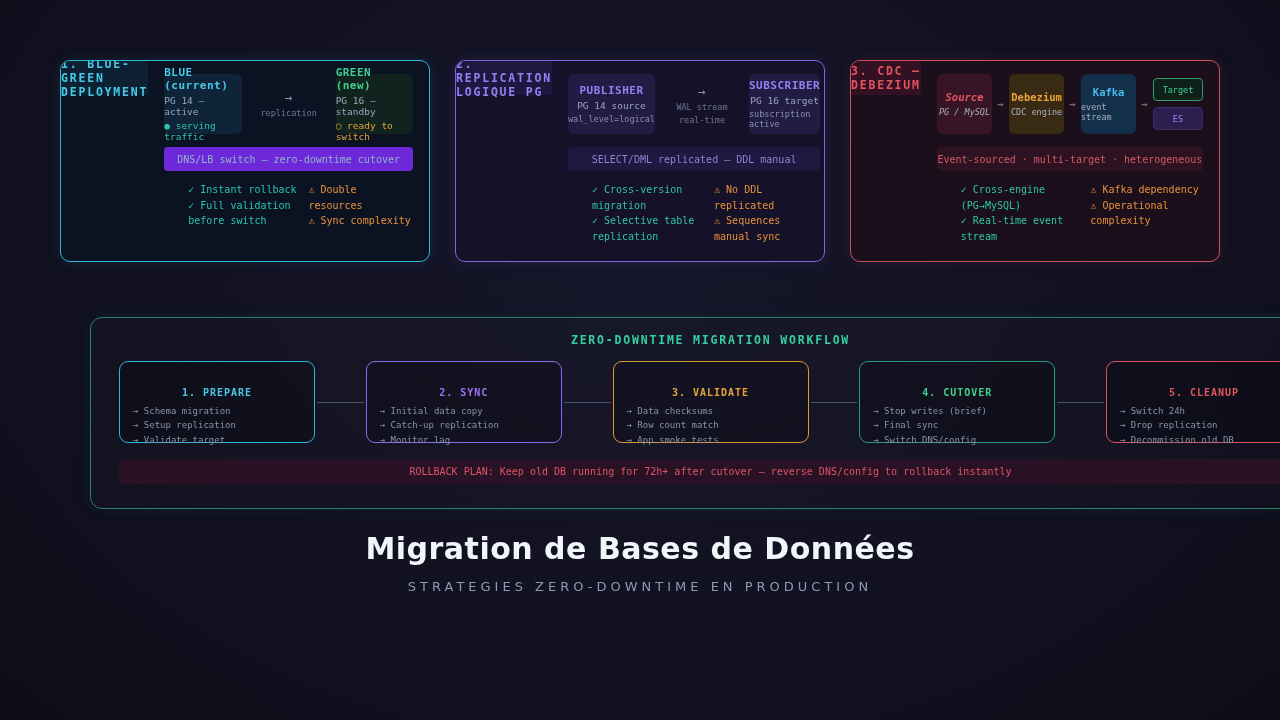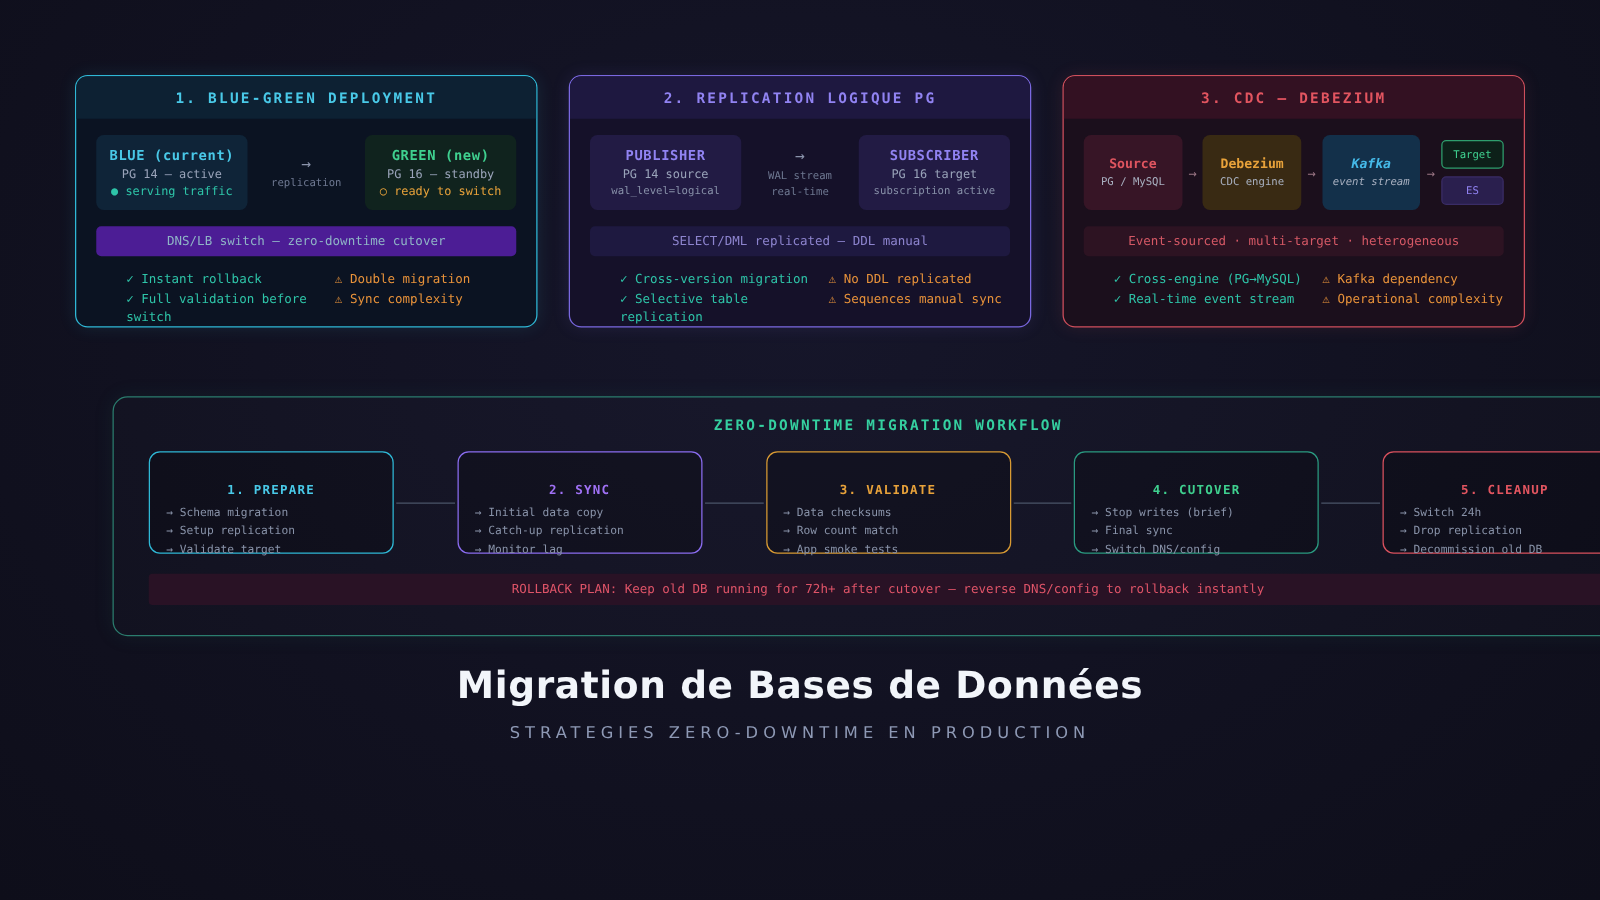--- a/index.html
+++ b/index.html
@@ -5,21 +5,21 @@
   * { margin:0; padding:0; box-sizing:border-box; }
   html,body { width:1280px; height:720px; overflow:hidden; }
   body {
     font-family:"DejaVu Sans Mono", monospace;
     background: radial-gradient(ellipse at 50% 35%, #16162a 0%, #111120 60%, #0e0e1a 100%);
     position:relative; color:#aab2c5;
   }
 
   
   .cards { position:absolute; left:60px; top:60px; width:1160px; display:flex; gap:25px; }
-  .card { flex:1; height:202px; border-radius:10px; border:1px solid; display:flex; flex-direction:column; overflow:hidden; }
+  .card { flex:1; height:202px; border-radius:10px; border:1px solid; display:flex; flex-direction:row; overflow:hidden; }
   .card-head { height:34px; flex:0 0 34px; display:flex; align-items:center; justify-content:center;
                font-weight:bold; font-size:11.5px; letter-spacing:1.8px; }
   .card-body { flex:1; padding:13px 16px 10px; display:flex; flex-direction:column; }
 
   .card.c1 { border-color:#2fb8d6; background:#0b1322; box-shadow:0 0 14px rgba(47,184,214,.12); }
   .card.c1 .card-head { background:#0d2133; color:#49c9e8; }
   .card.c2 { border-color:#7a68e0; background:#151129; box-shadow:0 0 14px rgba(122,104,224,.12); }
   .card.c2 .card-head { background:#1e1840; color:#9183f2; }
   .card.c3 { border-color:#cf4f5c; background:#1b0f1c; box-shadow:0 0 14px rgba(207,79,92,.12); }
   .card.c3 .card-head { background:#331122; color:#e25560; }
@@ -40,36 +40,36 @@
   .c2 .node { background:#221b44; }
   .c2 .node-title { color:#9183f2; }
   .c2 .node-status { color:#8790a8; font-size:8.5px; }
 
   .arrow-col { width:78px; flex:0 0 78px; display:flex; flex-direction:column; align-items:center; justify-content:center; gap:3px; }
   .arrow-glyph { color:#8a93ab; font-size:13px; }
   .arrow-label { color:#6d7790; font-size:8.5px; }
 
   .band { height:24px; flex:0 0 24px; border-radius:4px; display:flex; align-items:center; justify-content:center;
           font-size:10px; margin-bottom:11px; }
-  .c1 .band { background:#4c1d95; color:#8fb5c6;text-align:right; }
+  .c1 .band { background:#6d28d9; color:#8fb5c6;text-align:right; }
   .c2 .band { background:#1e1940; color:#8d84ce; }
   .c3 .band { background:#2d1322; color:#d45865; }
 
   .pc-row { display:flex; font-size:10px; line-height:1.55; }
   .pros { flex:1.15; color:#2ec4a8;margin-left:24px; }
   .cons { flex:1;    color:#e8923a; }
 
   
   .flow-row { display:flex; align-items:center; gap:5px; height:60px; margin-bottom:13px; }
   .flow-node { flex:1; height:100%; border-radius:6px; display:flex; flex-direction:column; align-items:center; justify-content:center; gap:4px; }
   .flow-node .fn-title { font-size:10.5px; font-weight:bold; }
   .flow-node .fn-sub { font-size:8.5px; color:#a8b0c0; }
-  .fn-source { background:#371526; } .fn-source .fn-title { color:#e05560; }
+  .fn-source { background:#371526;font-style:italic; } .fn-source .fn-title { color:#e05560; }
   .fn-debezium { background:#392a13; } .fn-debezium .fn-title { color:#e8a23a; }
-  .fn-kafka { background:#13304a;font-style:italic; } .fn-kafka .fn-title { color:#45b9e8; }
+  .fn-kafka { background:#13304a; } .fn-kafka .fn-title { color:#45b9e8; }
   .flow-arrow { color:#9a7584; font-size:11px; flex:0 0 auto; }
   .targets-col { width:50px; flex:0 0 50px; display:flex; flex-direction:column; gap:6px; }
   .mini { height:23px; border-radius:4px; font-size:8.5px; display:flex; align-items:center; justify-content:center; }
   .mini-target { border:1px solid #2f9e6e; color:#3fd08f; background:#0d2019; }
   .mini-es { background:#2a1f4e; color:#9183f2; border:1px solid #3a2c66; }
 
   
   .workflow { position:absolute; left:90px; top:317px; width:1241px; height:192px;
               border:1px solid #2b7d6e; border-radius:12px; background:rgba(255,255,255,0.012);
               box-shadow:0 0 16px rgba(43,125,110,.10); }
@@ -118,21 +118,21 @@
           <div class="node-status">○ ready to switch</div>
         </div>
       </div>
       <div class="band">DNS/LB switch — zero-downtime cutover</div>
       <div class="pc-row">
         <div class="pros">
           <div>✓ Instant rollback</div>
           <div>✓ Full validation before switch</div>
         </div>
         <div class="cons">
-          <div>⚠ Double migration</div>
+          <div>⚠ Double resources</div>
           <div>⚠ Sync complexity</div>
         </div>
       </div>
     </div>
   </section>
 
   <section class="card c2">
     <header class="card-head">
       <span>2. REPLICATION LOGIQUE PG</span>
     </header>

